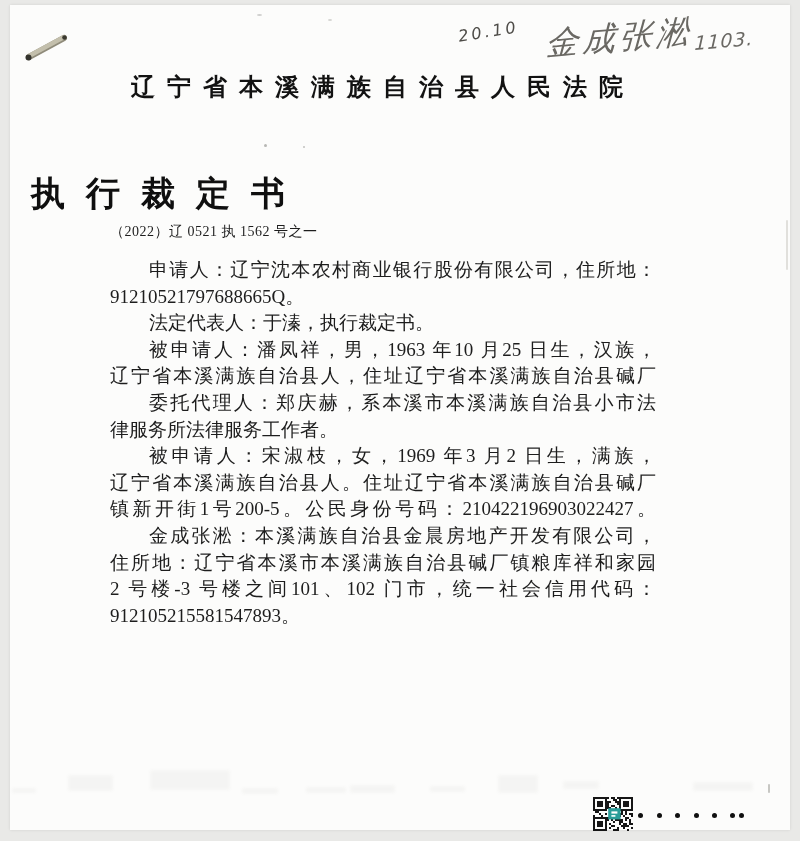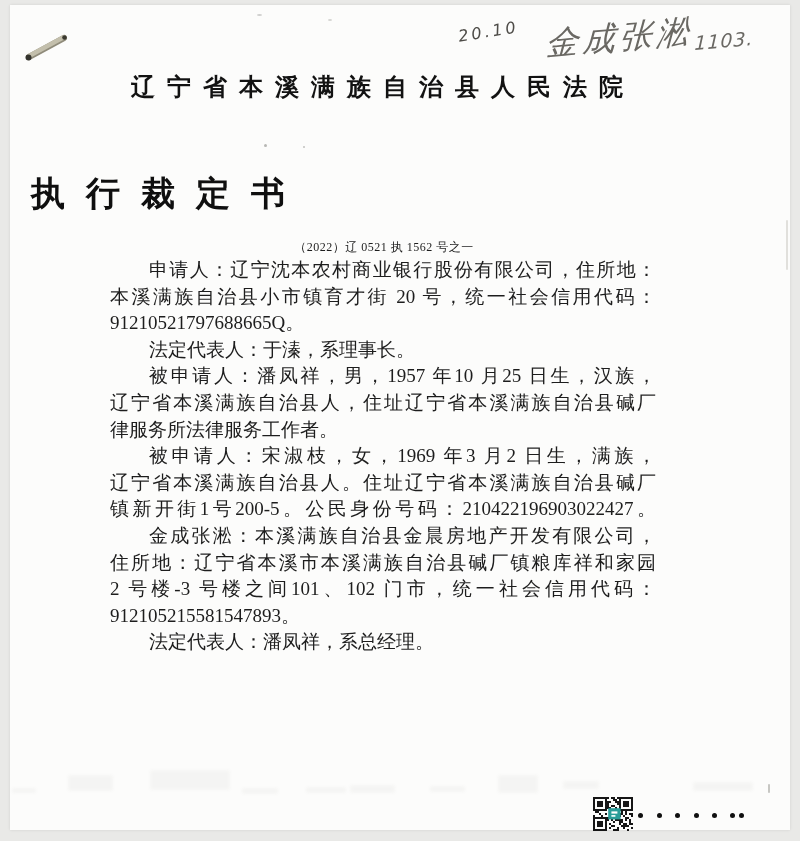--- a/index.html
+++ b/index.html
@@ -20,22 +20,22 @@
   
   .court-title{
     position:absolute;top:66px;left:0;width:734px;text-align:center;
     font-size:24px;font-weight:700;letter-spacing:12px;text-indent:12px;color:#121212;
   }
   .doc-title{
     position:absolute;top:139px;left:0;width:734px;
     font-size:34px;font-weight:700;letter-spacing:21px;text-indent:21px;color:#0f0f0f;margin-top:27px;
   }
   .case-number{
-    position:absolute;top:218px;left:100px;width:548px;text-align:center;
-    font-size:12px;letter-spacing:.5px;color:#1d1d1d;margin-top:16px;
+    position:absolute;top:218px;left:100px;width:548px;text-align:left;
+    font-size:14px;letter-spacing:.5px;color:#1d1d1d;
   }
   
   .body-text{
     position:absolute;left:100px;top:252px;width:546px;
     font-size:19px;line-height:26.6px;color:#1d1d1d;
   }
   .bl{height:26.6px;overflow:hidden;text-align:justify;text-align-last:left;}
   .bl.fill{text-align-last:justify;}
   .bl.ind{padding-left:39px;box-sizing:border-box;}
   
@@ -71,34 +71,33 @@
   <div class="speck" style="left:254px;top:139px;width:3px;height:3px;opacity:.7;"></div>
   <div class="speck" style="left:293px;top:141px;width:2px;height:2px;opacity:.6;"></div>
   <div class="crease" style="left:776px;top:215px;width:2px;height:50px;"></div>
 
   <div class="court-title">辽宁省本溪满族自治县人民法院</div>
   <div class="doc-title">执行裁定书</div>
   <div class="case-number">（2022）辽 0521 执 1562 号之一</div>
 
   <div class="body-text">
     <div class="bl fill ind">申请人：辽宁沈本农村商业银行股份有限公司，住所地：</div>
-    <div class="bl fill">本溪满族自治县小市镇育才街 20 号，统一社会信用代码：</div>
     <div class="bl">91210521797688665Q。</div>
-    <div class="bl ind">法定代表人：于溱，系理事长。</div>
-    <div class="bl fill ind">被申请人：潘凤祥，男，1957 年10 月25 日生，汉族，</div>
+    <div class="bl ind">法定代表人：于溱，执行裁定书。</div>
+    <div class="bl fill ind">被申请人：潘凤祥，男，1963 年10 月25 日生，汉族，</div>
     <div class="bl fill">辽宁省本溪满族自治县人，住址辽宁省本溪满族自治县碱厂</div>
+    <div class="bl fill ind">委托代理人：郑庆赫，系本溪市本溪满族自治县小市法</div>
     <div class="bl">律服务所法律服务工作者。</div>
     <div class="bl fill ind">被申请人：宋淑枝，女，1969 年3 月2 日生，满族，</div>
     <div class="bl fill">辽宁省本溪满族自治县人。住址辽宁省本溪满族自治县碱厂</div>
     <div class="bl fill">镇新开街1号200-5。公民身份号码：210422196903022427。</div>
     <div class="bl fill ind">金成张淞：本溪满族自治县金晨房地产开发有限公司，</div>
     <div class="bl fill">住所地：辽宁省本溪市本溪满族自治县碱厂镇粮库祥和家园</div>
     <div class="bl fill">2 号楼-3 号楼之间101、102 门市，统一社会信用代码：</div>
     <div class="bl">912105215581547893。</div>
-    <div class="bl ind">法定代表人：潘凤祥，系总经理。</div>
   </div>
 
   <div class="smudge" style="left:2px;top:783px;width:24px;height:5px;"></div>
   <div class="smudge" style="left:58px;top:770px;width:45px;height:16px;"></div>
   <div class="smudge" style="left:140px;top:765px;width:80px;height:20px;"></div>
   <div class="smudge" style="left:232px;top:783px;width:36px;height:6px;"></div>
   <div class="smudge" style="left:296px;top:782px;width:40px;height:6px;"></div>
   <div class="smudge" style="left:340px;top:780px;width:45px;height:8px;"></div>
   <div class="smudge" style="left:420px;top:781px;width:35px;height:6px;"></div>
   <div class="smudge" style="left:488px;top:770px;width:40px;height:18px;"></div>

